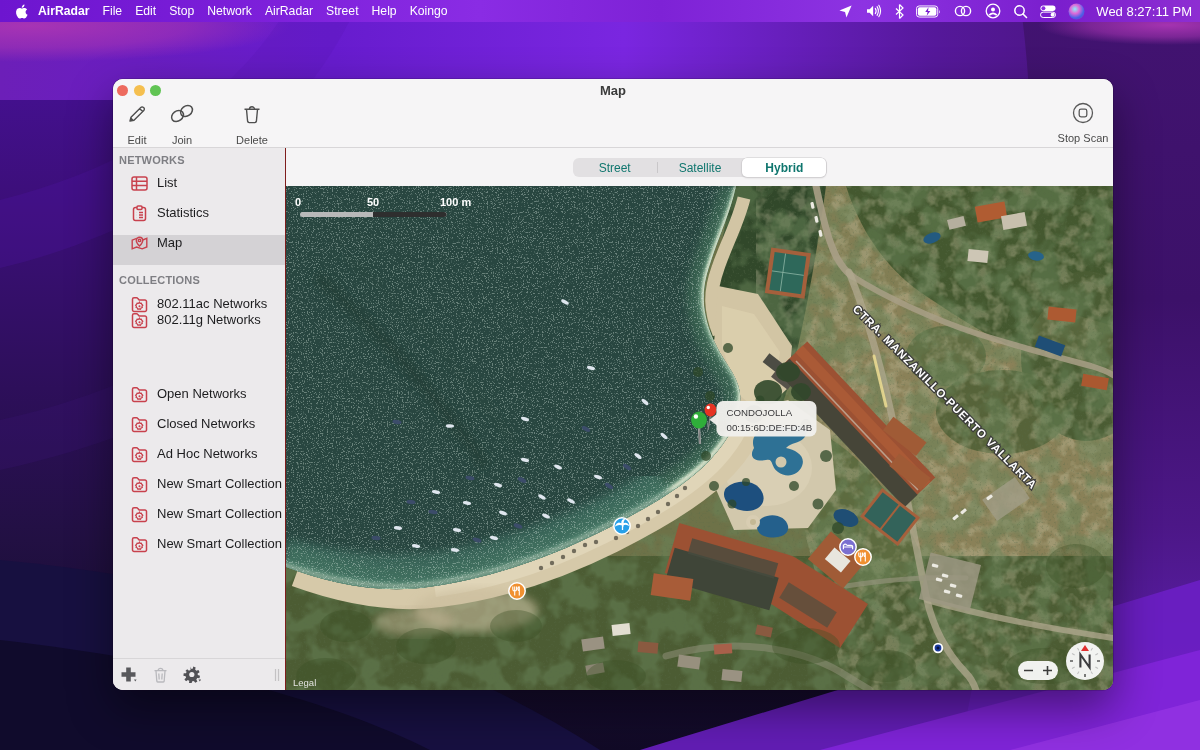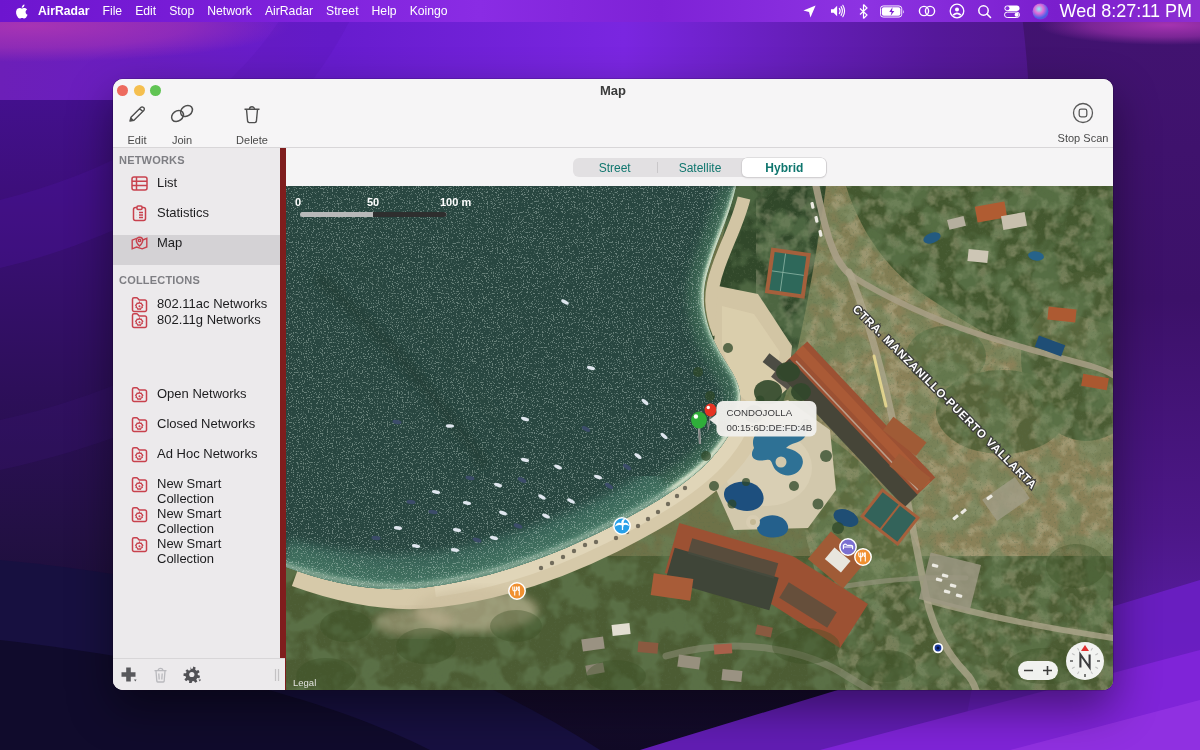--- a/index.html
+++ b/index.html
@@ -6,31 +6,31 @@
   html,body { width:1200px; height:750px; overflow:hidden; font-family:"Liberation Sans", sans-serif; }
   #desktop { position:relative; width:1200px; height:750px; overflow:hidden; background:#4a1390; }
   
   #menubar { position:absolute; left:0; top:0; width:1200px; height:22px;
     background:linear-gradient(90deg,#6d15cf 0%,#7a1dd8 18%,#8a2ce4 40%,#7e22d6 55%,#8d33e2 72%,#7a1ecd 88%,#8e2ed2 100%);
     color:#fff; font-size:12.2px; display:flex; align-items:center; z-index:50; }
   .mitem { margin:0 6.5px; white-space:nowrap; }
   #menubar .bold { font-weight:bold; }
   #mright { position:absolute; right:8px; top:0; height:22px; display:flex; align-items:center; }
   #mright svg { margin:0 6px; }
-  #clock { font-size:18px; margin-left:5px; }
+  #clock { font-size:13px; margin-left:5px; }
   
   #window { position:absolute; left:113px; top:79px; width:1000px; height:611px;
     border-radius:10px; background:#f5f4f5; box-shadow:0 18px 45px rgba(0,0,0,0.45), 0 0 0 0.6px rgba(30,10,50,0.35); overflow:hidden; z-index:10; }
   #titlebar { position:absolute; left:0; top:0; width:100%; height:69px; background:#f6f5f6; border-bottom:1px solid #d8d6d8; }
   .tl { position:absolute; top:6px; width:11px; height:11px; border-radius:50%; }
   #wtitle { position:absolute; top:4px; left:0; width:100%; text-align:center; font-size:13px; font-weight:bold; color:#3b3b3b; }
   .tbtn { position:absolute; text-align:center; color:#4f4f4f; }
   .tbtn .lab { font-size:11px; color:#4a4a4a; margin-top:3px; }
   
-  #sidebar { position:absolute; left:0; top:69px; width:173px; height:calc(611px - 69px); background:#eceaec; border-right:6px solid #7f1d1d; }
+  #sidebar { position:absolute; left:0; top:69px; width:173px; height:calc(611px - 69px); background:#eceaec; border-right:1px solid #7f1d1d; }
   .shead { position:absolute; left:6px; font-size:11px; font-weight:bold; color:#7e7e83; letter-spacing:0.2px;}
   .srow { position:absolute; left:0; width:100%; height:30px; display:flex; align-items:flex-start; font-size:13px; color:#1c1c1e; }
   .srow .icon { margin-left:18px; margin-right:9px; width:17px; height:17px; flex:0 0 17px;}
   .srow.sel { background:#d4d2d5; }
   #sfoot { position:absolute; left:0; bottom:0; width:172px; height:32px; border-top:1px solid #d8d6d8; background:#eceaec; display:flex; align-items:center;}
   
   #main { position:absolute; left:173px; top:69px; right:0; bottom:0; }
   #mapbar { position:absolute; left:0; top:0; width:100%; height:38px; background:#f5f4f5; }
   #seg { position:absolute; left:50%; transform:translateX(-50%); top:10px; width:254px; height:19px; background:#e2e0e2; border-radius:6px; display:flex; }
   .segitem { flex:1; display:flex; align-items:center; justify-content:center; font-size:12px; color:#0f766e; position:relative;}

